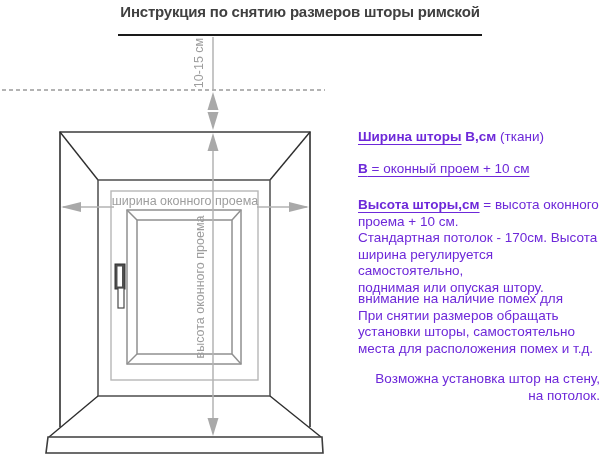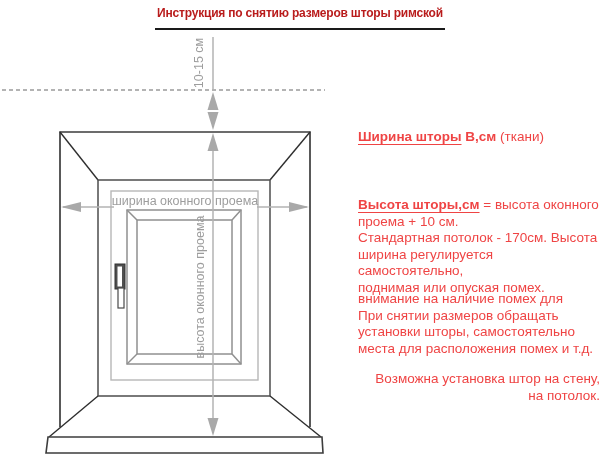--- a/index.html
+++ b/index.html
@@ -4,29 +4,29 @@
 <style>
   html,body{margin:0;padding:0;background:#fff;}
   #stage{
     position:relative;width:600px;height:455px;background:#ffffff;
     font-family:"Liberation Sans", sans-serif;overflow:hidden;
   }
   .title{
     position:absolute;top:3px;left:0;width:600px;text-align:center;
   }
   .title span{
-    display:inline-block;font-size:12px;font-weight:bold;color:#b91c1c;
-    letter-spacing:-0.2px;border-bottom:2px solid #1a1a1a;padding:0 2px 8px 2px;
+    display:inline-block;font-size:15px;font-weight:bold;color:#404040;
+    letter-spacing:-0.2px;border-bottom:2px solid #1a1a1a;padding:0 2px 14px 2px;
   }
   svg{position:absolute;left:0;top:0;}
   .diagram-label{
     font-family:"Liberation Sans", sans-serif;font-size:12.5px;fill:#9d9d9d;
   }
   .info{
-    position:absolute;left:358px;width:242px;color:#ef4444;
+    position:absolute;left:358px;width:242px;color:#6d28d9;
     font-size:13.5px;line-height:16.5px;
   }
   .b{font-weight:bold;}
   .u{text-decoration:underline;text-underline-offset:3px;}
   .line{display:block;}
 </style>
 </head>
 <body>
 
 <div id="stage">
@@ -92,29 +92,32 @@
 
       <text transform="translate(203 63) rotate(-90)" text-anchor="middle" class="diagram-label">10-15 см</text>
       <text transform="translate(204 287) rotate(-90)" text-anchor="middle" class="diagram-label">высота оконного проема</text>
     </g>
   </svg>
 
   <div class="info" style="top:129px;">
     <span class="b u">Ширина шторы</span><span class="b"> В,см</span><span> (ткани)</span>
   </div>
 
+  <div class="info" style="top:161px;">
+    <span class="u"><span class="b">В</span><span> = оконный проем + 10 см</span></span>
+  </div>
 
   <div class="info" style="top:197px;">
     <div>
       <span class="b u">Высота шторы,см</span><span> = высота оконного</span>
     </div>
     <span class="line">проема + 10 см.</span>
     <span class="line">Стандартная потолок - 170см. Высота</span>
     <span class="line">ширина регулируется самостоятельно,</span>
-    <span class="line">поднимая или опуская помех.</span>
+    <span class="line">поднимая или опуская штору.</span>
   </div>
 
   <div class="info" style="top:291px;">
     <span class="line">внимание на наличие помех для</span>
     <span class="line">При снятии размеров обращать</span>
     <span class="line">установки шторы, самостоятельно</span>
     <span class="line">места для расположения помех и т.д.</span>
   </div>
 
   <div class="info" style="top:371px;text-align:right;">

